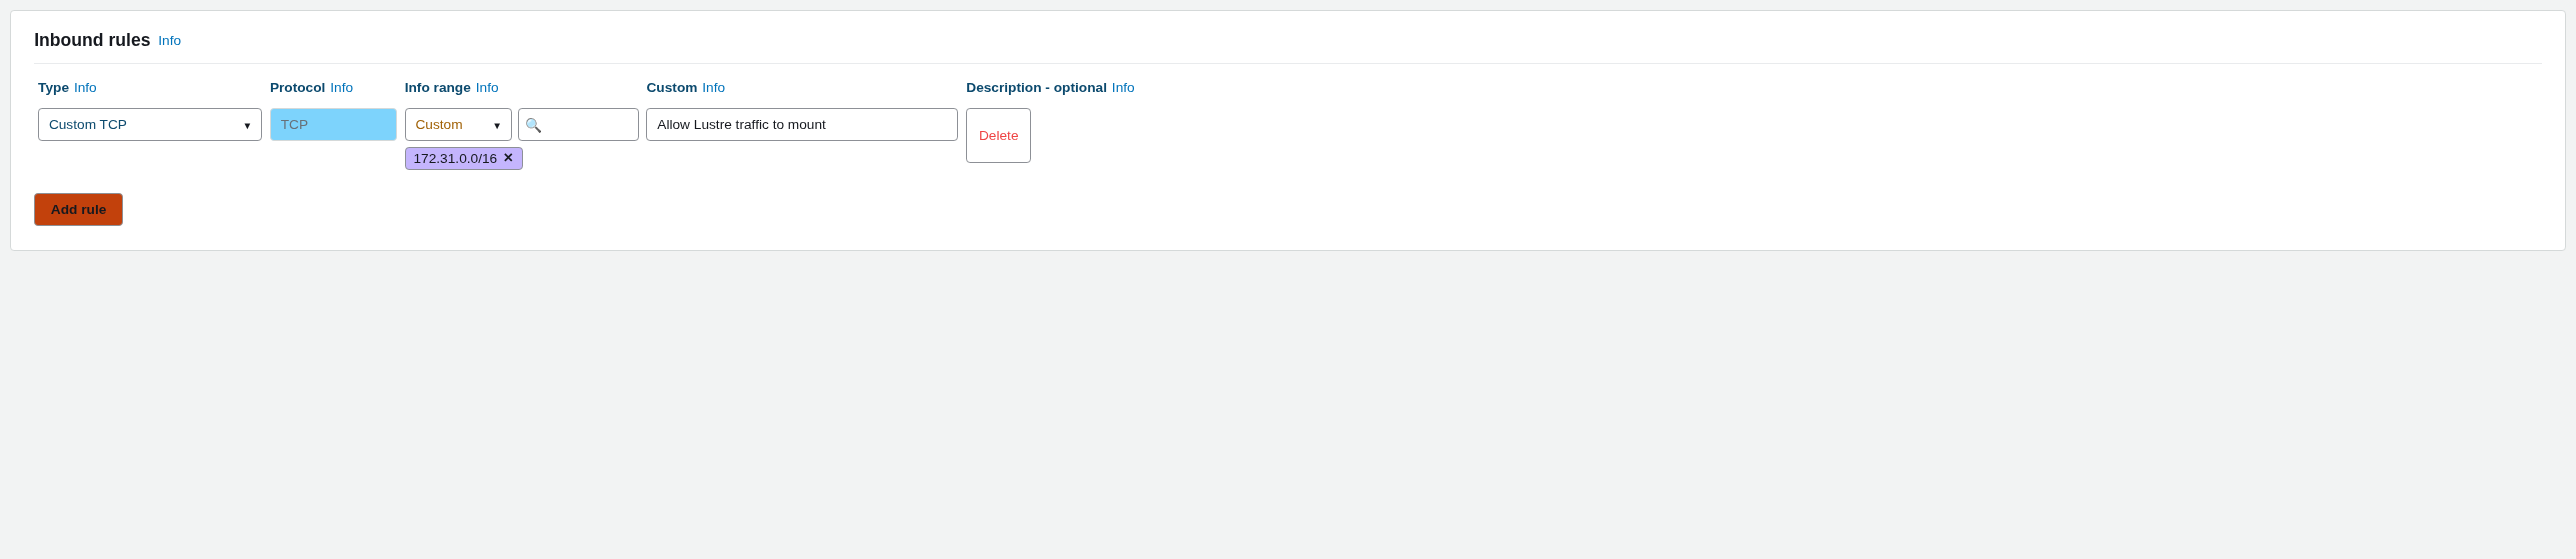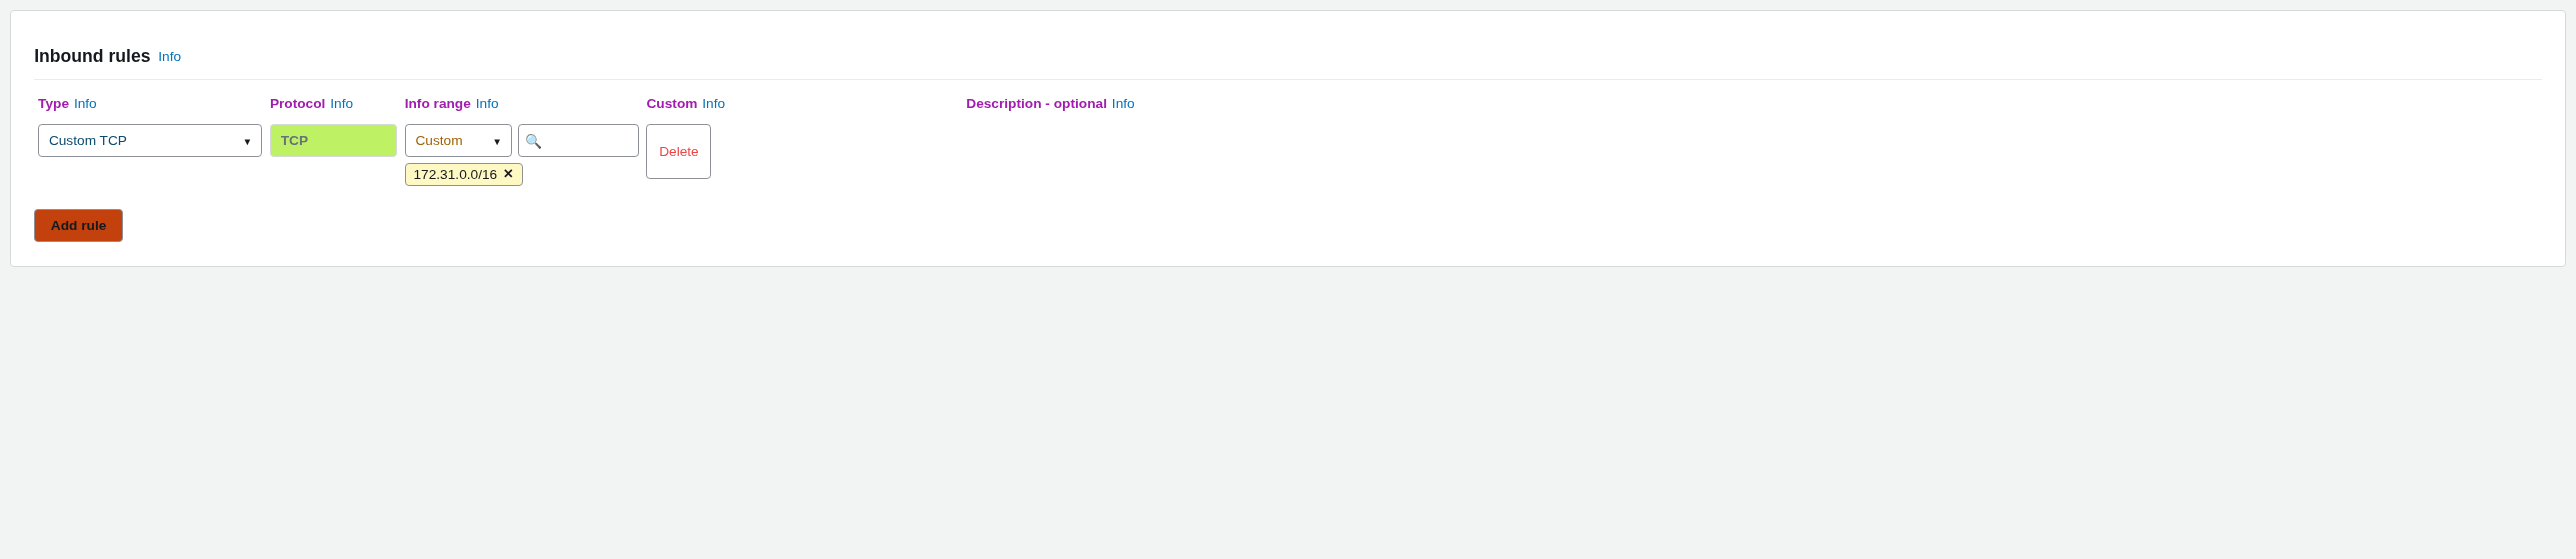--- a/index.html
+++ b/index.html
@@ -24,21 +24,20 @@
       margin: 9.8px;
     }
 
     .section-header {
       display: flex;
       align-items: center;
       gap: 7.8px;
       margin-bottom: 15.6px;
       padding-bottom: 11.7px;
       border-bottom: 1px solid #e9ebed;
-      margin-top: 16px;
     }
 
     .section-title {
       font-size: 17.6px;
       font-weight: 700;
       color: #16191f;
     }
 
     .info-link {
       color: #0073bb;
@@ -59,21 +58,21 @@
     .col-header {
       display: flex;
       align-items: flex-start;
       gap: 4.9px;
       flex-wrap: wrap;
     }
 
     .col-header-text {
       font-weight: 700;
       font-size: 13.7px;
-      color: #a21caf;
+      color: #0c4a6e;
     }
 
     .table-row {
       display: grid;
       grid-template-columns: 224px 127px 234px 312px 1fr 117px;
       gap: 7.8px;
       align-items: flex-start;
       padding: 3.9px 3.9px;
     }
 
@@ -183,21 +182,21 @@
       font-size: 13.7px;
       color: #16191f;
       background: #ffffff;
       outline: none;
     }
 
     .tag-item {
       display: inline-flex;
       align-items: center;
       gap: 5.9px;
-      background: #fef9c3;
+      background: #c4b5fd;
       border: 1px solid #8d9096;
       border-radius: 3.9px;
       padding: 2.9px 7.8px;
       font-size: 13.7px;
       color: #16191f;
       width: fit-content;
     }
 
     .tag-remove {
       cursor: pointer;
@@ -230,24 +229,23 @@
       border-radius: 3.9px;
       background: #c2410c;
       font-size: 13.7px;
       font-weight: 700;
       color: #16191f;
       cursor: pointer;
       height: 33px;
     }
 
     .protocol-input {
-      background: #bef264;
+      background: #7dd3fc;
       color: #687078;
       border-color: #d5d9d9;
-      font-weight: bold;
     }
   </style>
 </head>
 <body>
 
 <div class="container">
 
   <div class="section-header">
     <span class="section-title">Inbound rules</span>
     <a class="info-link">Info</a>
@@ -303,20 +301,23 @@
         <span class="search-icon-inner">🔍</span>
         <input type="text" class="search-input" placeholder="" style="">
       </div>
     </div>
           <div class="tag-item">
           <span>172.31.0.0/16</span>
           <span class="tag-remove">✕</span>
         </div>
         </div>
         <div>
+      <input type="text" class="form-control" value="Allow Lustre traffic to mount" style="">
+    </div>
+        <div>
       <button class="delete-button">Delete</button>
     </div>
       </div>
     </div>
 
   <button class="add-rule-button">Add rule</button>
 </div>
 
 
 </body></html>

